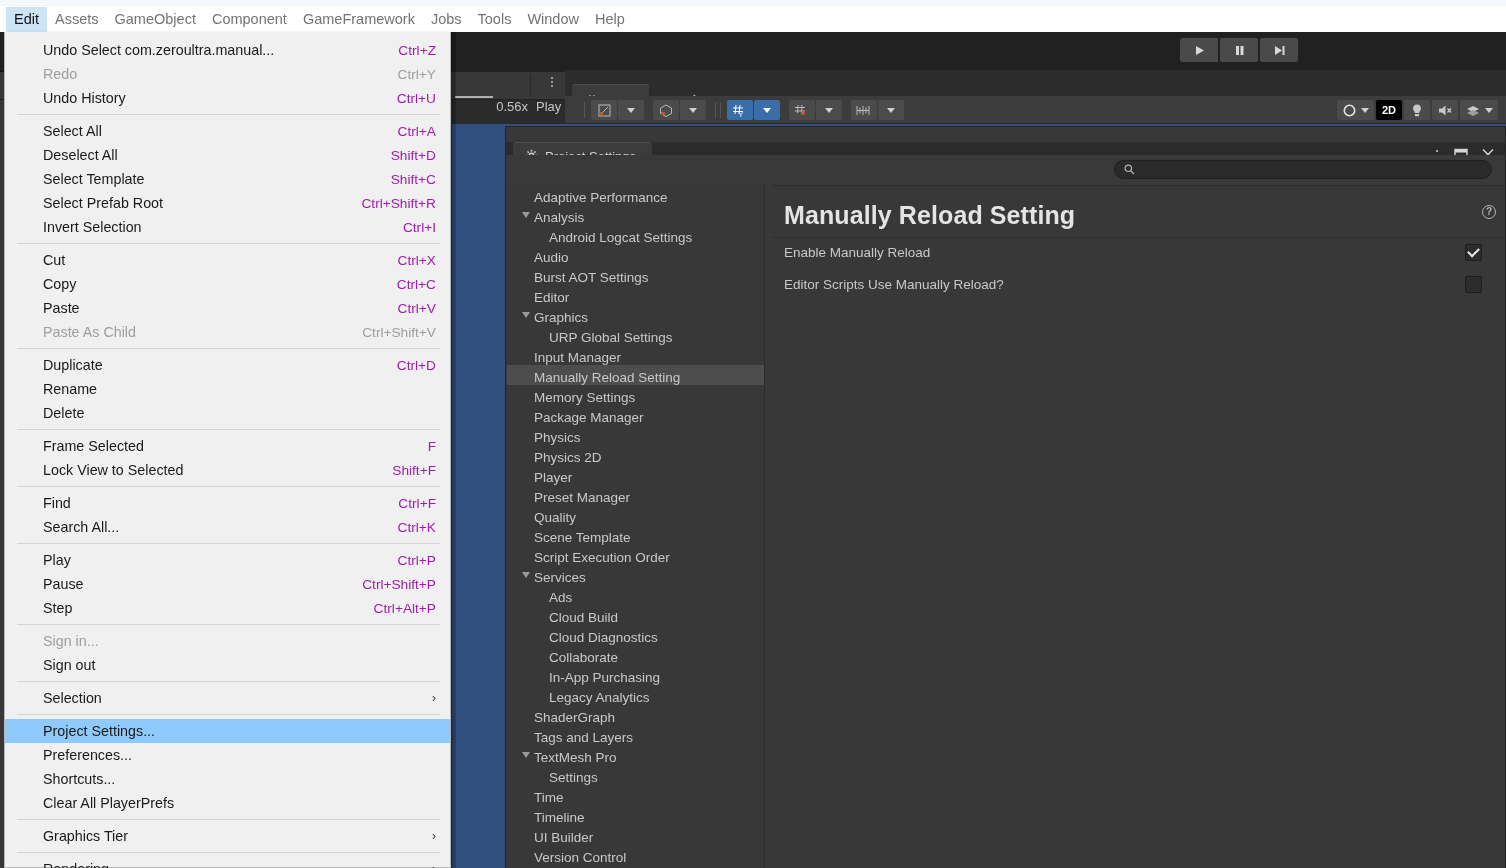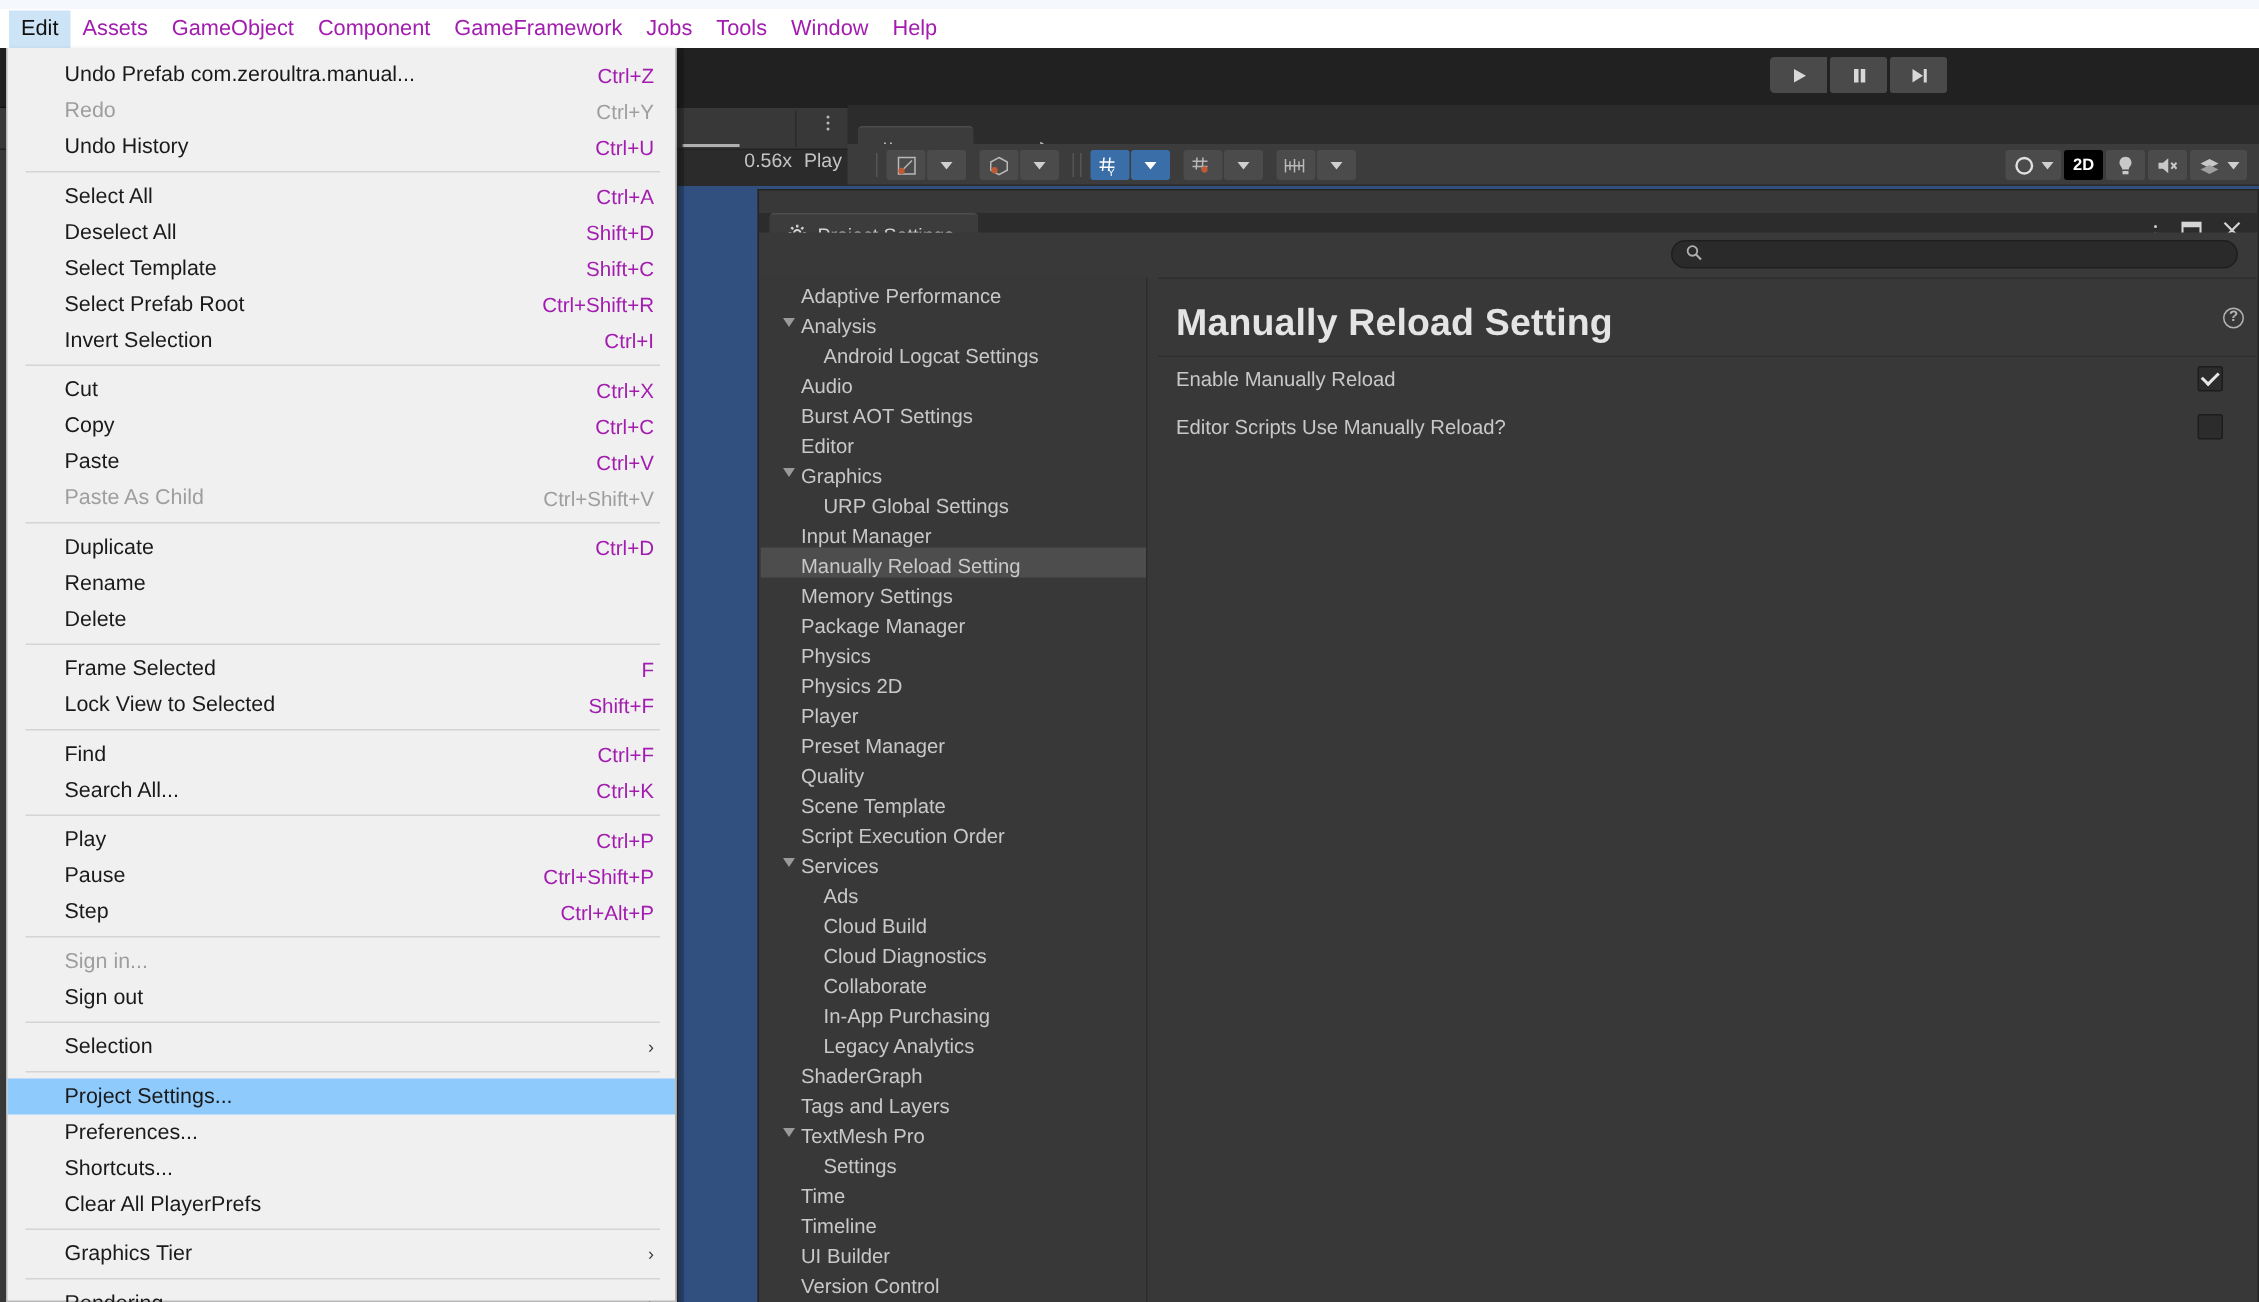--- a/index.html
+++ b/index.html
@@ -176,21 +176,21 @@
     transform:rotate(-45deg) translate(1px,-1px);
   }
   .content-sep{ position:absolute; left:0; right:0; height:1px; background:#2e2e2e; }
 
   
   .menubar{
     position:absolute; left:0; top:6px; width:1506px; height:26px; background:#ffffff; z-index:40;
   }
   .menubar-inner{ display:flex; align-items:center; height:26px; padding-left:6px; }
   .mb-item{
-    font-size:14.5px; color:#a21caf; padding:3px 8px; line-height:19px; white-space:nowrap;
+    font-size:14.5px; color:#737373; padding:3px 8px; line-height:19px; white-space:nowrap;
   }
   .mb-item.active{ background:#cde4f7; color:#111; }
 
   .menu{
     position:absolute; left:4px; top:32px; width:447px; height:836px;
     background:#f0f0f0; border:1px solid #b8b8b8; border-top:none; z-index:50;
     padding:6px 0 0 0; box-shadow:2px 2px 4px rgba(0,0,0,.25);
   }
   .mi{
     position:relative; height:24px; display:flex; align-items:center;
@@ -591,21 +591,21 @@
       <div class="mb-item">Tools</div>
       <div class="mb-item">Window</div>
       <div class="mb-item">Help</div>
     </div>
 </div>
 
 <div class="menu-shadow-r"></div>
 
 <div class="menu" id="edit-menu-host">
     <div class="mi">
-      <span class="txt">Undo Prefab com.zeroultra.manual...</span>
+      <span class="txt">Undo Select com.zeroultra.manual...</span>
       <span class="sc">Ctrl+Z</span>
     </div>
     <div class="mi disabled">
       <span class="txt">Redo</span>
       <span class="sc">Ctrl+Y</span>
     </div>
     <div class="mi">
       <span class="txt">Undo History</span>
       <span class="sc">Ctrl+U</span>
     </div>

